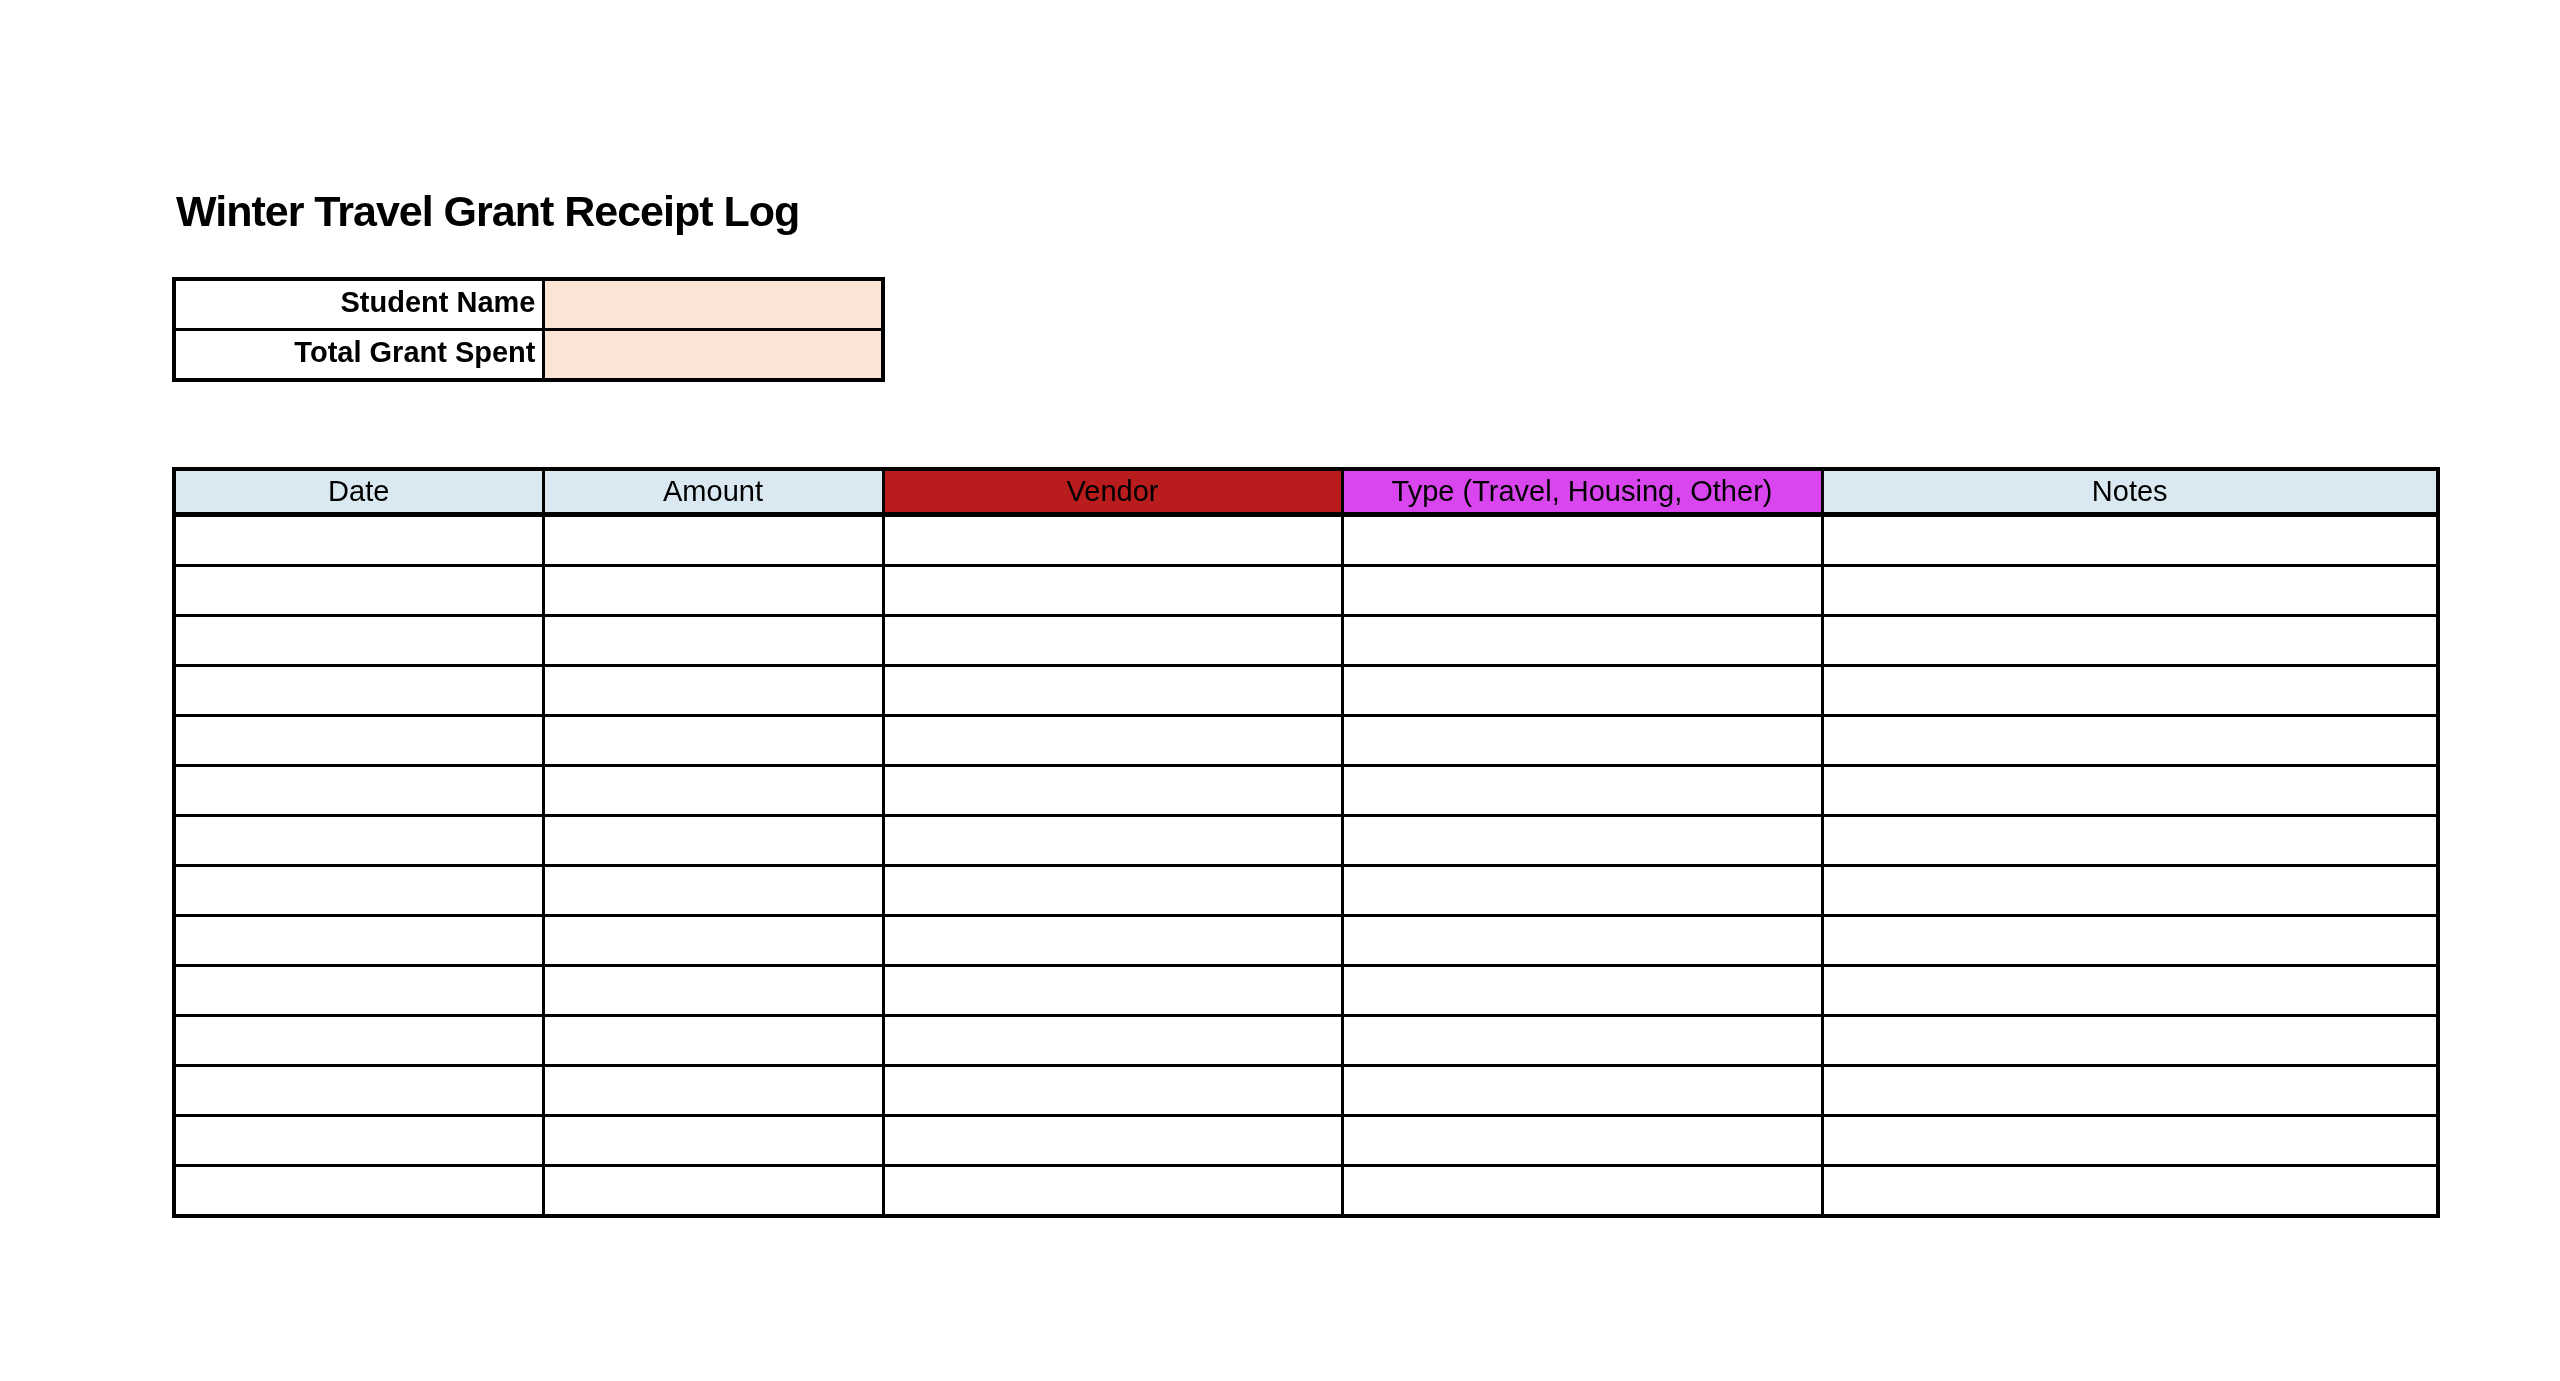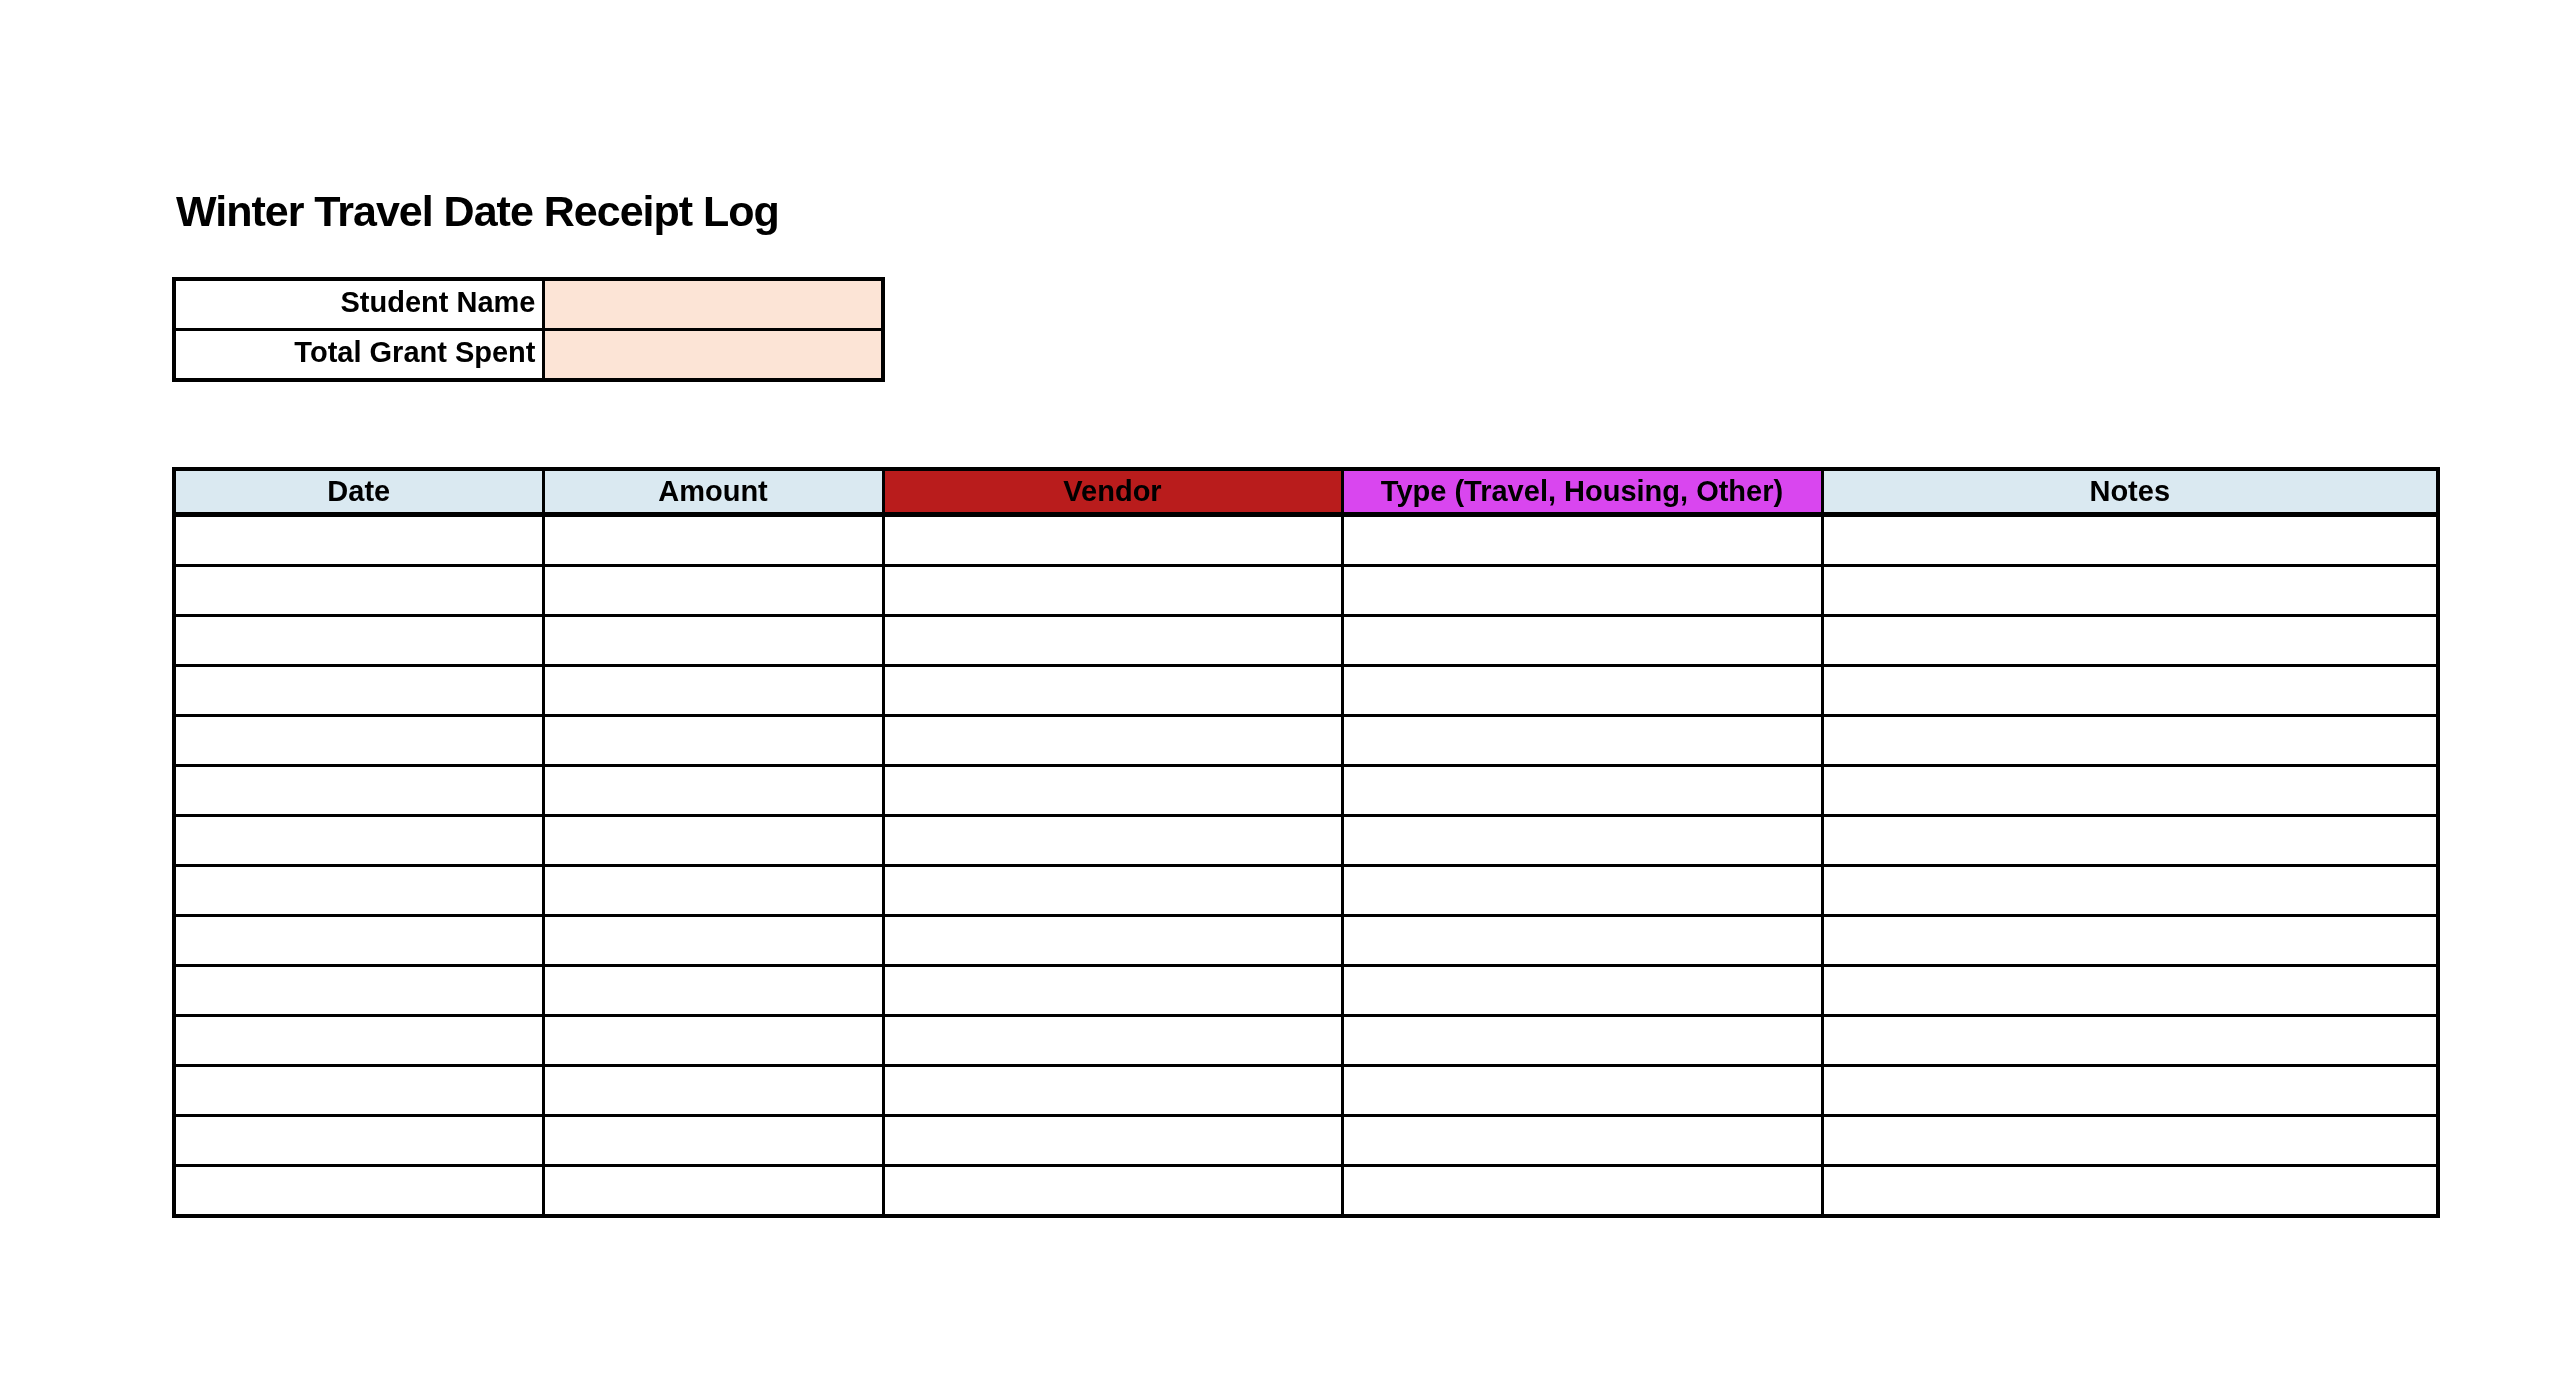--- a/index.html
+++ b/index.html
@@ -65,21 +65,21 @@
     left: 172px;
     top: 467px;
     width: 2264px;
     border: 4px solid #000;
   }
   .log th {
     border: 3px solid #000;
     border-bottom: 5px solid #000;
     height: 41px;
     font-size: 29px;
-    font-weight: bold;
+    font-weight: normal;
     text-align: center;
     vertical-align: middle;
     padding: 0 6px;
     overflow: hidden;
     white-space: nowrap;
   }
   .log td {
     border: 3px solid #000;
     height: 47px;
     background: #ffffff;
@@ -91,21 +91,21 @@
   col.c-amount { width: 340px; }
   col.c-vendor { width: 459px; }
   col.c-type   { width: 480px; }
   col.c-notes  { width: 616px; }
 </style>
 </head>
 <body>
 
 <div class="page">
 
-  <h1 class="title">Winter Travel Date Receipt Log</h1>
+  <h1 class="title">Winter Travel Grant Receipt Log</h1>
 
   <table class="summary">
     <colgroup>
       <col class="c-label">
       <col class="c-value">
     </colgroup>
     <tbody>
         <tr>
           <td class="label">Student Name</td>
           <td class="value" style="background: rgb(252, 228, 214);"></td>

